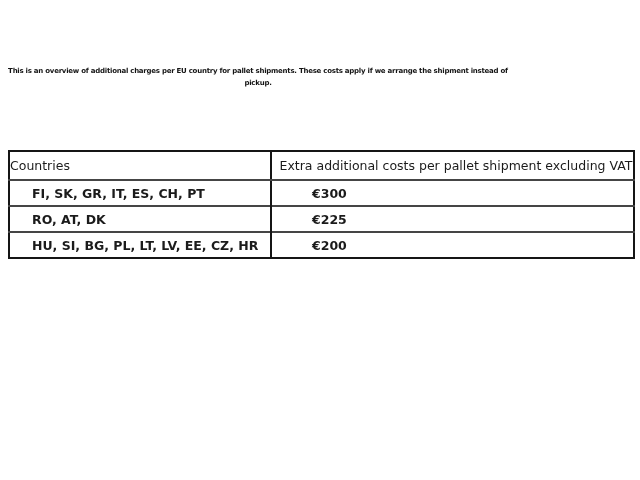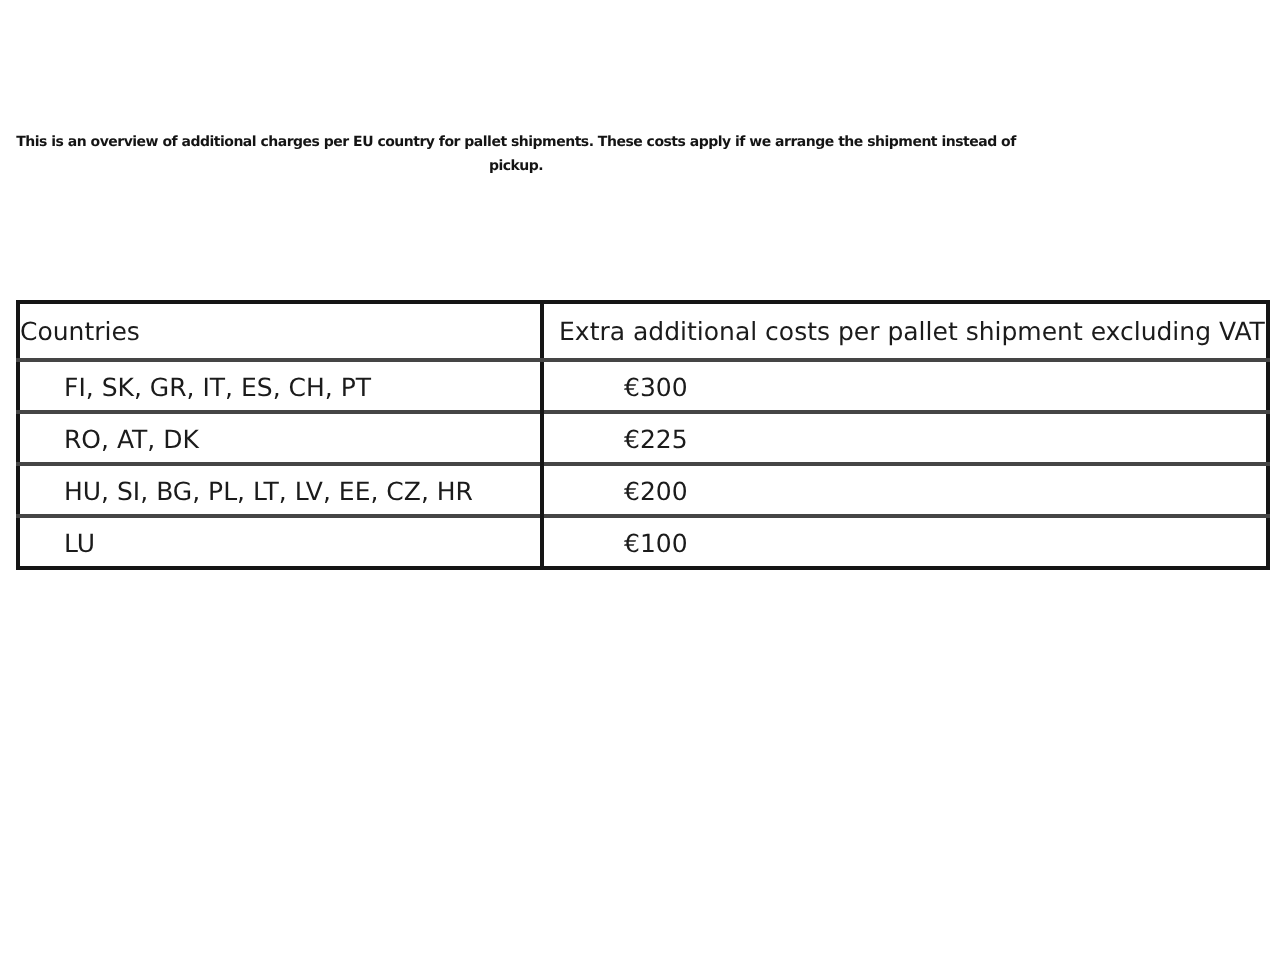--- a/index.html
+++ b/index.html
@@ -44,20 +44,21 @@
     font-weight: normal;
     height: 29px;
     border-top: 2px solid #151515;
     border-bottom: 2px solid #454545;
     vertical-align: middle;
   }
   td {
     height: 26px;
     border-top: 2px solid #454545;
     vertical-align: middle;
+    font-weight: bold;
   }
   tr:last-child td { border-bottom: 2px solid #151515; }
 
   th:first-child, td:first-child { border-right: 2px solid #151515; }
 
   th.countries-header { text-align: left; }
   th.cost-header { text-align: center; padding-left: 7px; }
 
   td.countries-cell { padding-left: 22px; }
   td.cost-cell { padding-left: 40px; }
@@ -84,18 +85,14 @@
       <td class="cost-cell">€300</td>
     </tr>
     <tr>
       <td class="countries-cell">RO, AT, DK</td>
       <td class="cost-cell">€225</td>
     </tr>
     <tr>
       <td class="countries-cell">HU, SI, BG, PL, LT, LV, EE, CZ, HR</td>
       <td class="cost-cell">€200</td>
     </tr>
-    <tr>
-      <td class="countries-cell">LU</td>
-      <td class="cost-cell">€100</td>
-    </tr>
   </tbody>
 </table>
 
 </body></html>

